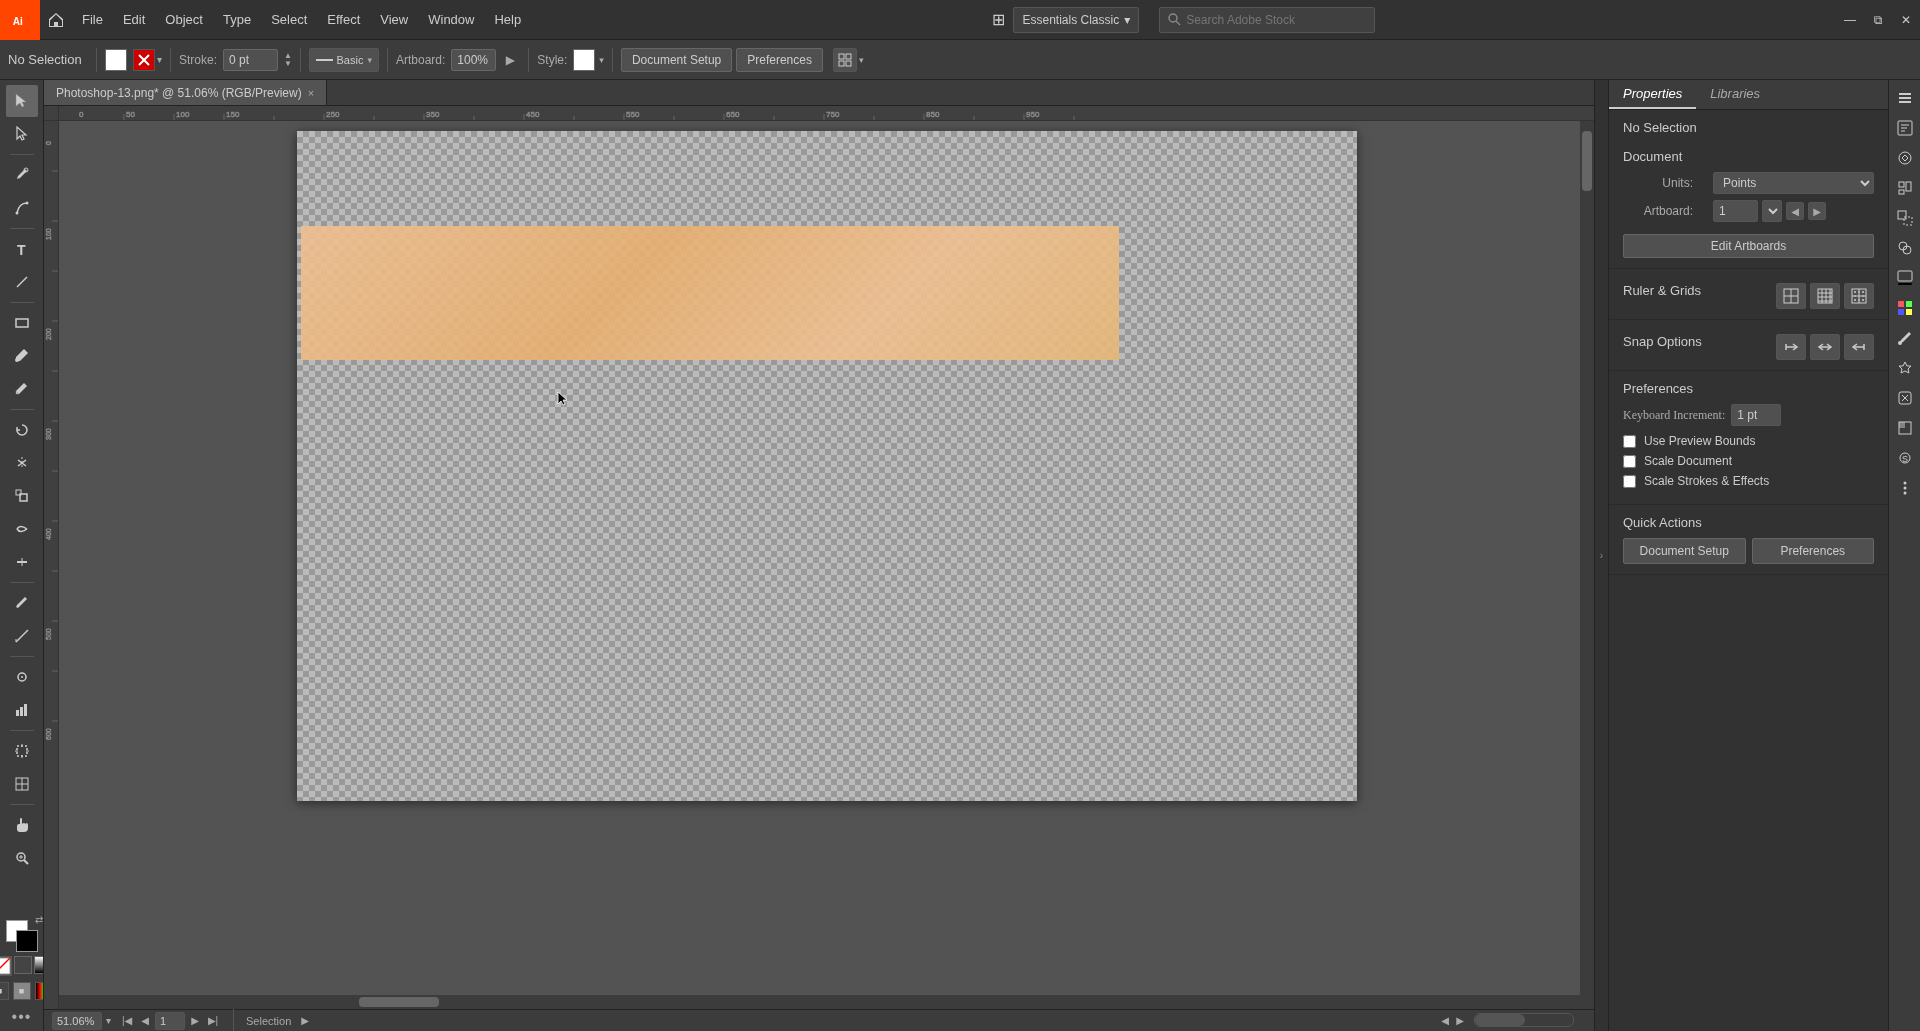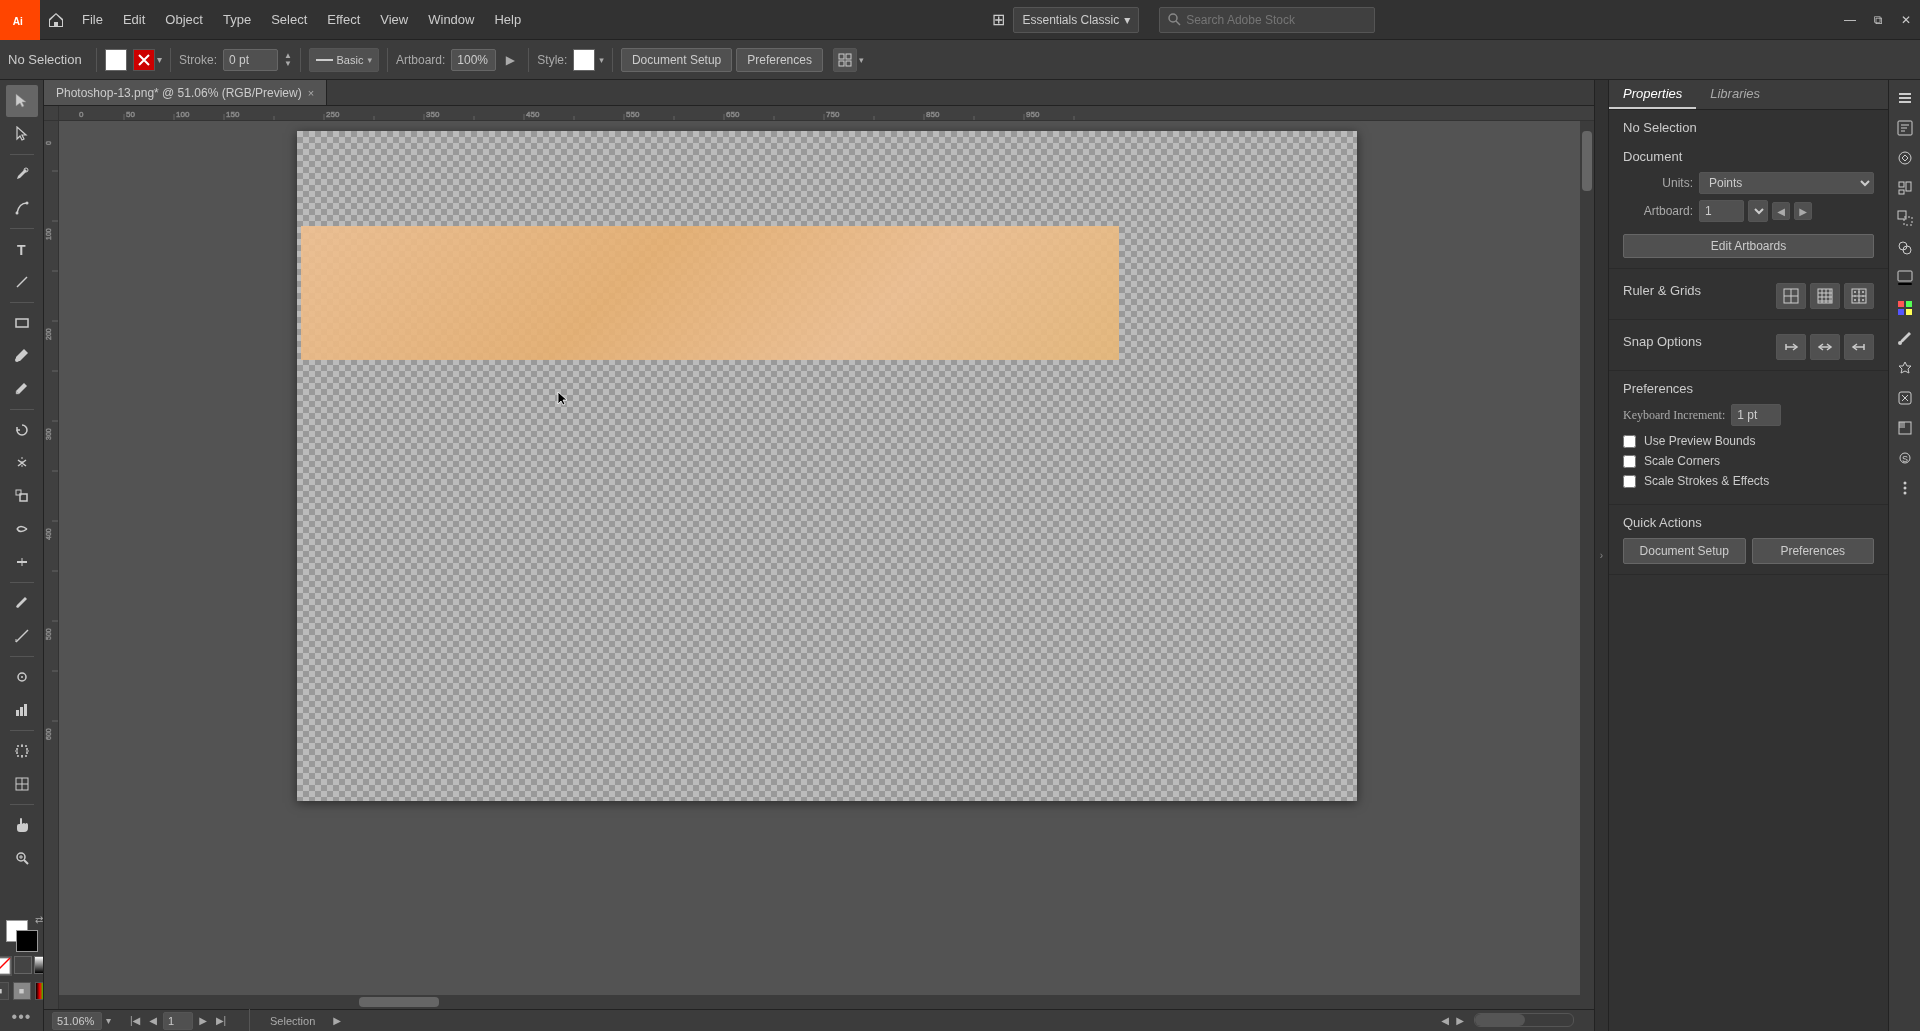--- a/index.html
+++ b/index.html
@@ -83,35 +83,35 @@
     }
     #orange-rect {
       position: absolute; top: 95px; left: 4px; width: 818px; height: 134px;
       background: linear-gradient(135deg, #f0c090 0%, #e8b070 40%, #f0c090 70%, #e8b878 100%);
       opacity: 0.9;
     }
     #ruler-top { height: 15px; background: #404040; border-bottom: 1px solid #333; display: flex; align-items: center; padding-left: 15px; }
     #cursor-indicator { position: absolute; left: 260px; top: 260px; width: 12px; height: 16px; z-index: 10; }
 
     
-    #status-bar { height: 22px; background: #3c3c3c; border-top: 1px solid #222; display: flex; align-items: center; padding: 0 8px; gap: 16px; }
+    #status-bar { height: 22px; background: #3c3c3c; border-top: 1px solid #222; display: flex; align-items: center; padding: 0 8px; gap: 8px; }
     .status-item { font-size: 11px; color: #aaa; }
     #zoom-display { display: flex; align-items: center; gap: 4px; }
     .zoom-input { background: #505050; border: 1px solid #555; color: #ccc; height: 18px; padding: 0 4px; font-size: 11px; width: 50px; border-radius: 2px; }
     .nav-btn { width: 16px; height: 16px; display: flex; align-items: center; justify-content: center; cursor: pointer; font-size: 10px; color: #aaa; }
 
     
     #right-panel { width: 280px; background: #323232; border-left: 1px solid #222; display: flex; flex-direction: column; }
     #panel-tabs { display: flex; border-bottom: 1px solid #222; background: #3c3c3c; }
     .panel-tab { padding: 6px 14px; font-size: 13px; cursor: pointer; color: #aaa; border-bottom: 2px solid transparent; font-style: italic; }
     .panel-tab.active { color: #fff; border-bottom: 2px solid #ccc; }
     #panel-content { flex: 1; padding: 0; overflow-y: auto; }
     .panel-section { padding: 10px 14px; border-bottom: 1px solid #2a2a2a; }
     .section-title { font-size: 13px; color: #ccc; margin-bottom: 8px; font-weight: 500; }
-    .prop-row { display: flex; align-items: center; margin-bottom: 6px; gap: 6px; }
+    .prop-row { display: flex; align-items: center; margin-bottom: 6px; gap: 20px; }
     .prop-label { color: #aaa; font-size: 12px; min-width: 70px; text-align: right; }
     .prop-select { background: #505050; border: 1px solid #555; color: #ccc; height: 22px; padding: 0 5px; font-size: 12px; border-radius: 2px; flex: 1; cursor: pointer; }
     .artboard-nav { display: flex; align-items: center; gap: 4px; }
     .artboard-input { background: #505050; border: 1px solid #555; color: #ccc; height: 22px; padding: 0 5px; font-size: 12px; border-radius: 2px; width: 45px; }
     .artboard-nav-btn { width: 18px; height: 18px; display: flex; align-items: center; justify-content: center; cursor: pointer; color: #aaa; font-size: 10px; border: 1px solid #555; background: #505050; border-radius: 2px; }
     #edit-artboards-btn { background: #505050; border: 1px solid #666; color: #ccc; height: 24px; padding: 0 12px; font-size: 12px; cursor: pointer; border-radius: 2px; width: 100%; margin-top: 6px; }
 
     
     .icon-btn-row { display: flex; gap: 4px; margin-top: 4px; }
     .icon-btn { width: 30px; height: 26px; display: flex; align-items: center; justify-content: center; background: #505050; border: 1px solid #555; border-radius: 2px; cursor: pointer; color: #ccc; font-size: 12px; }
@@ -655,21 +655,21 @@
         <div class="kb-row">
           <span class="kb-label">Keyboard Increment:</span>
           <input class="kb-input" value="1 pt" style="">
         </div>
         <div class="checkbox-row">
           <input type="checkbox" style="">
           <span class="checkbox-label">Use Preview Bounds</span>
         </div>
         <div class="checkbox-row">
           <input type="checkbox" style="">
-          <span class="checkbox-label">Scale Corners</span>
+          <span class="checkbox-label">Scale Document</span>
         </div>
         <div class="checkbox-row">
           <input type="checkbox" style="">
           <span class="checkbox-label">Scale Strokes &amp; Effects</span>
         </div>
       </div>
 
       <div class="panel-section">
         <div class="section-title">Quick Actions</div>
         <div class="quick-action-row">

